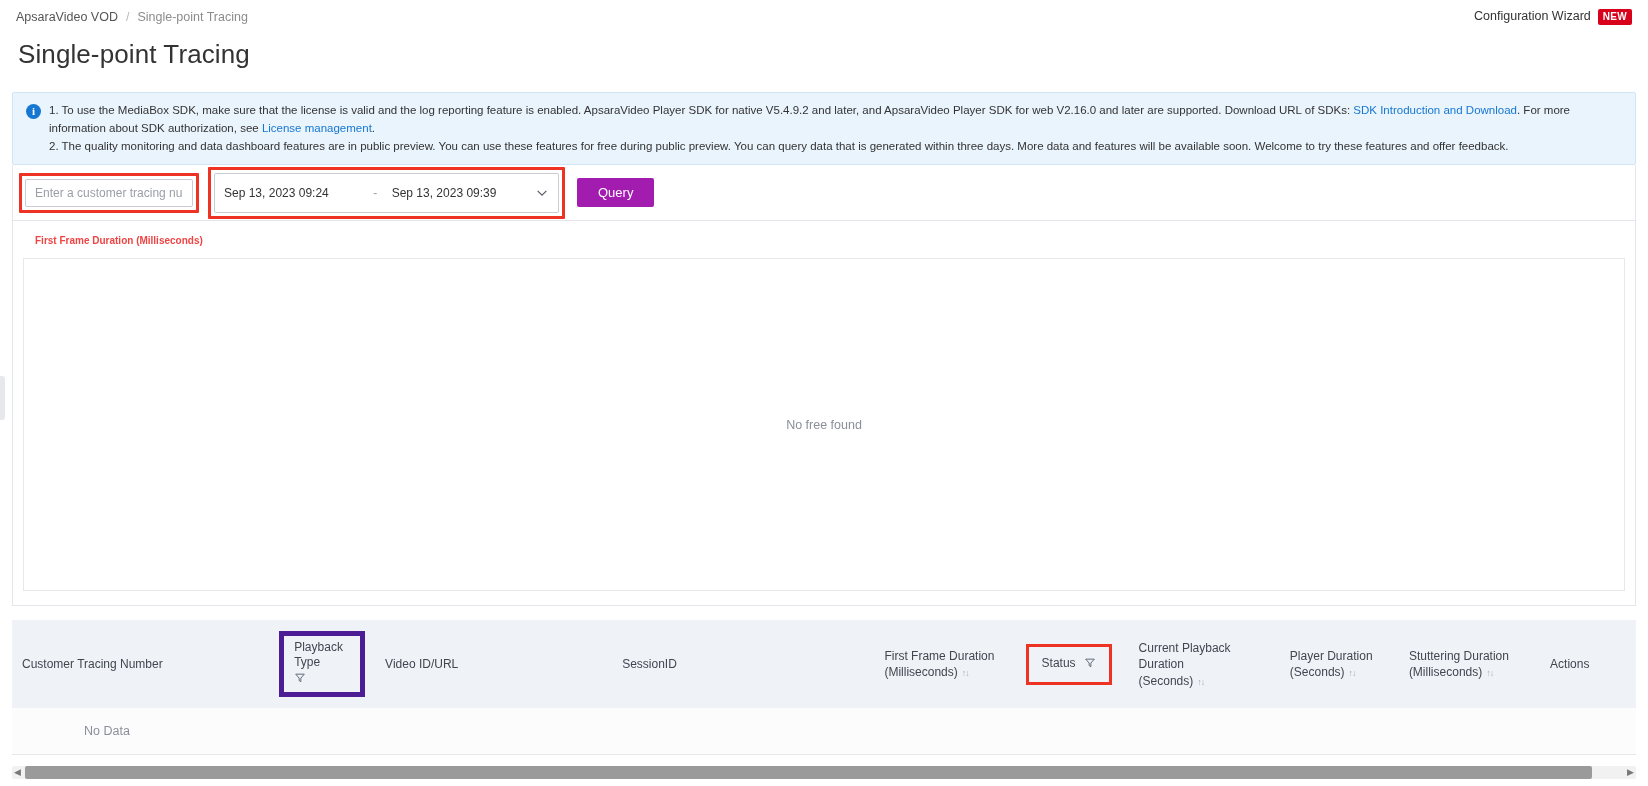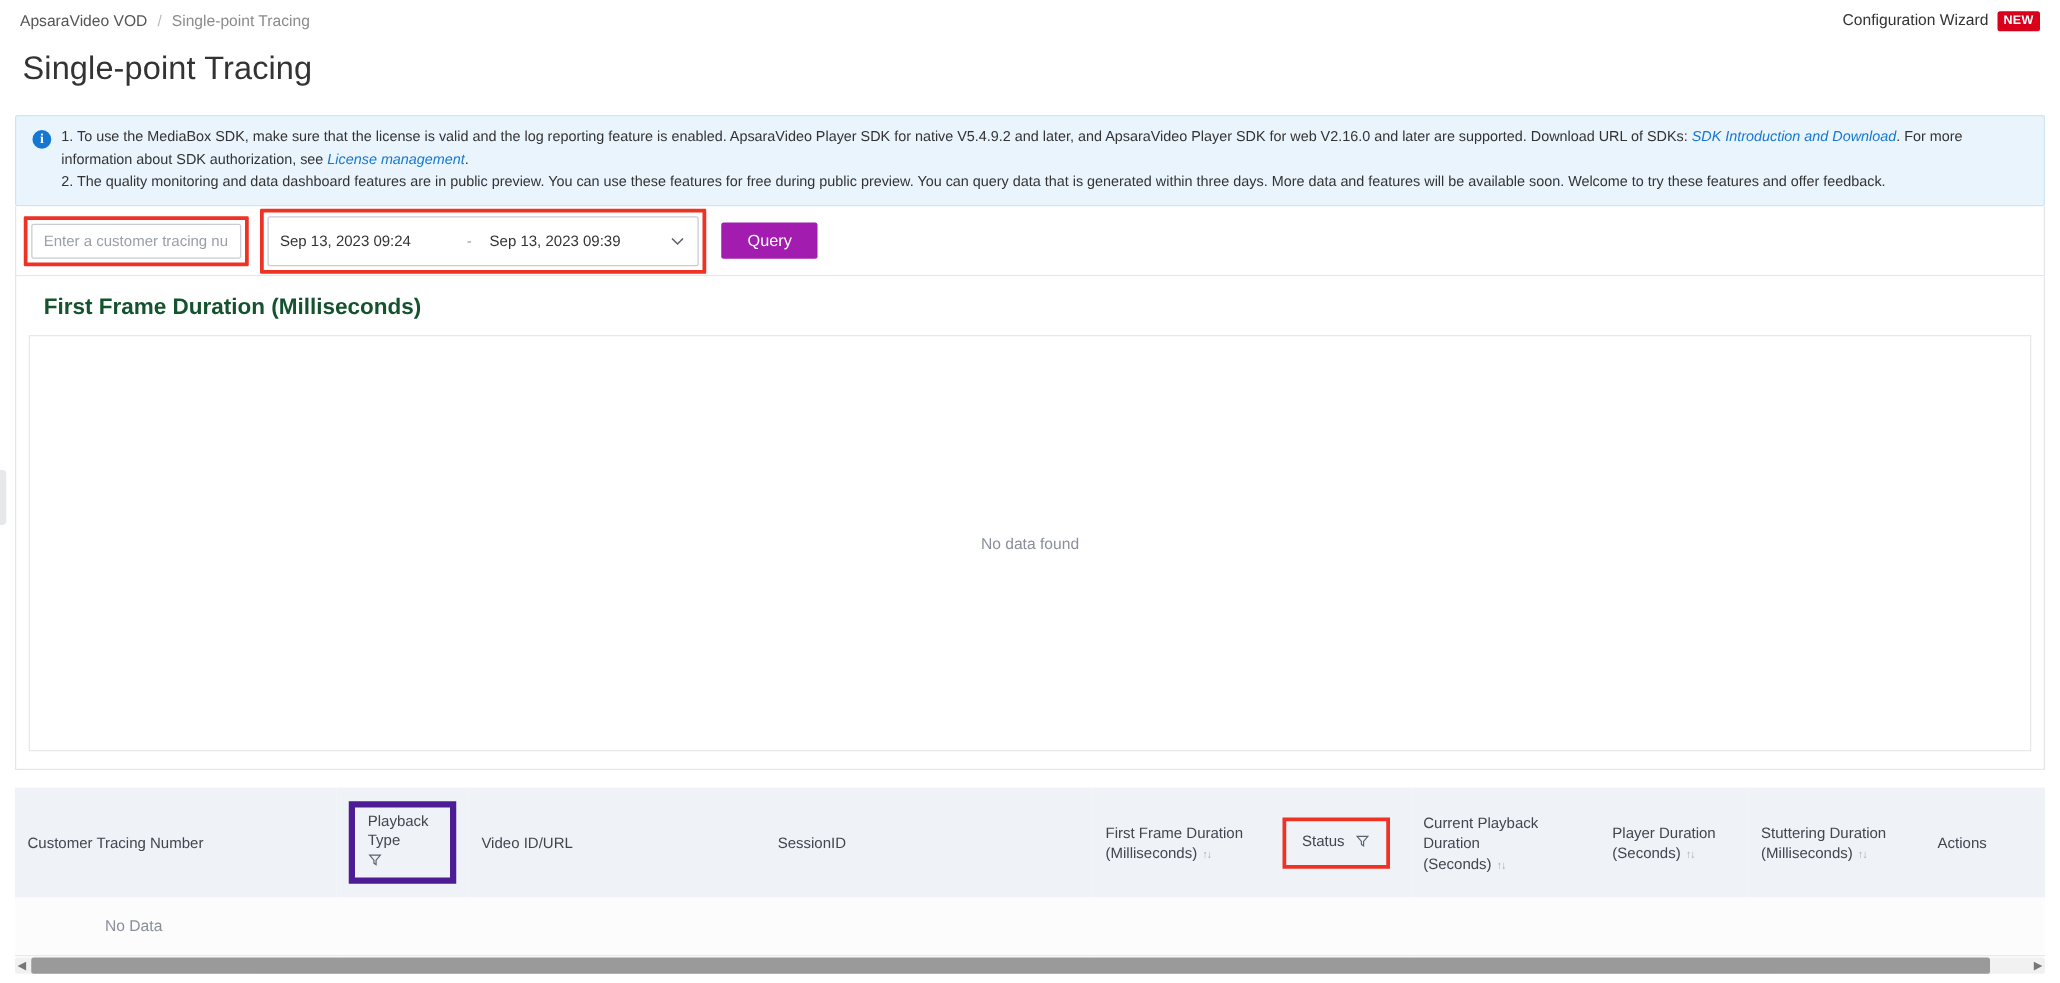--- a/index.html
+++ b/index.html
@@ -72,21 +72,21 @@
     border-radius: 50%;
     background: #1677d2;
     color: #fff;
     font-size: 11px;
     font-weight: bold;
     font-family: "Liberation Serif", serif;
     display: flex;
     align-items: center;
     justify-content: center;
   }
-  .alert a { color: #1677d2; text-decoration: none; font-style: italic; }
+  .alert a { color: #1677d2; text-decoration: none; }
   .alert p { margin: 0; }
 
   
   .tabs-wrap {
     margin: 20px 12px 0 12px;
     border-bottom: 1px solid #dcdee3;
     height: 36px;
     display: flex;
     align-items: flex-end;
   }
@@ -173,23 +173,23 @@
   
   .chart-card {
     margin: 0 12px;
     border-left: 1px solid #e4e6eb;
     border-right: 1px solid #e4e6eb;
     border-bottom: 1px solid #e4e6eb;
     background: #fff;
     padding: 12px 10px 14px 10px;
   }
   .chart-title {
-    font-size: 18px;
+    font-size: 10px;
     font-weight: bold;
-    color: #14532d;
+    color: #ef4444;
     padding: 2px 2px 12px 12px;
   }
   .chart-plot {
     border: 1px solid #e8e8e8;
     height: 333px;
     position: relative;
     background: #fff;
   }
   .nodata-chart {
     position: absolute;
@@ -336,21 +336,21 @@
           <path d="M3 5.5 L8 10.5 L13 5.5" fill="none" stroke="#5a5f68" stroke-width="1.4"></path>
         </svg>
       </div>
     </span>
     <button class="query-btn">Query</button>
   </div>
 
   <div class="chart-card">
     <div class="chart-title">First Frame Duration (Milliseconds)</div>
     <div class="chart-plot">
-      <div class="nodata-chart">No data found</div>
+      <div class="nodata-chart">No free found</div>
     </div>
   </div>
 
   <div class="table-wrap">
     <table class="rec">
       <colgroup>
         <col style="width:255px">
           <col style="width:105px">
           <col style="width:235px">
         <col style="width:260px">

